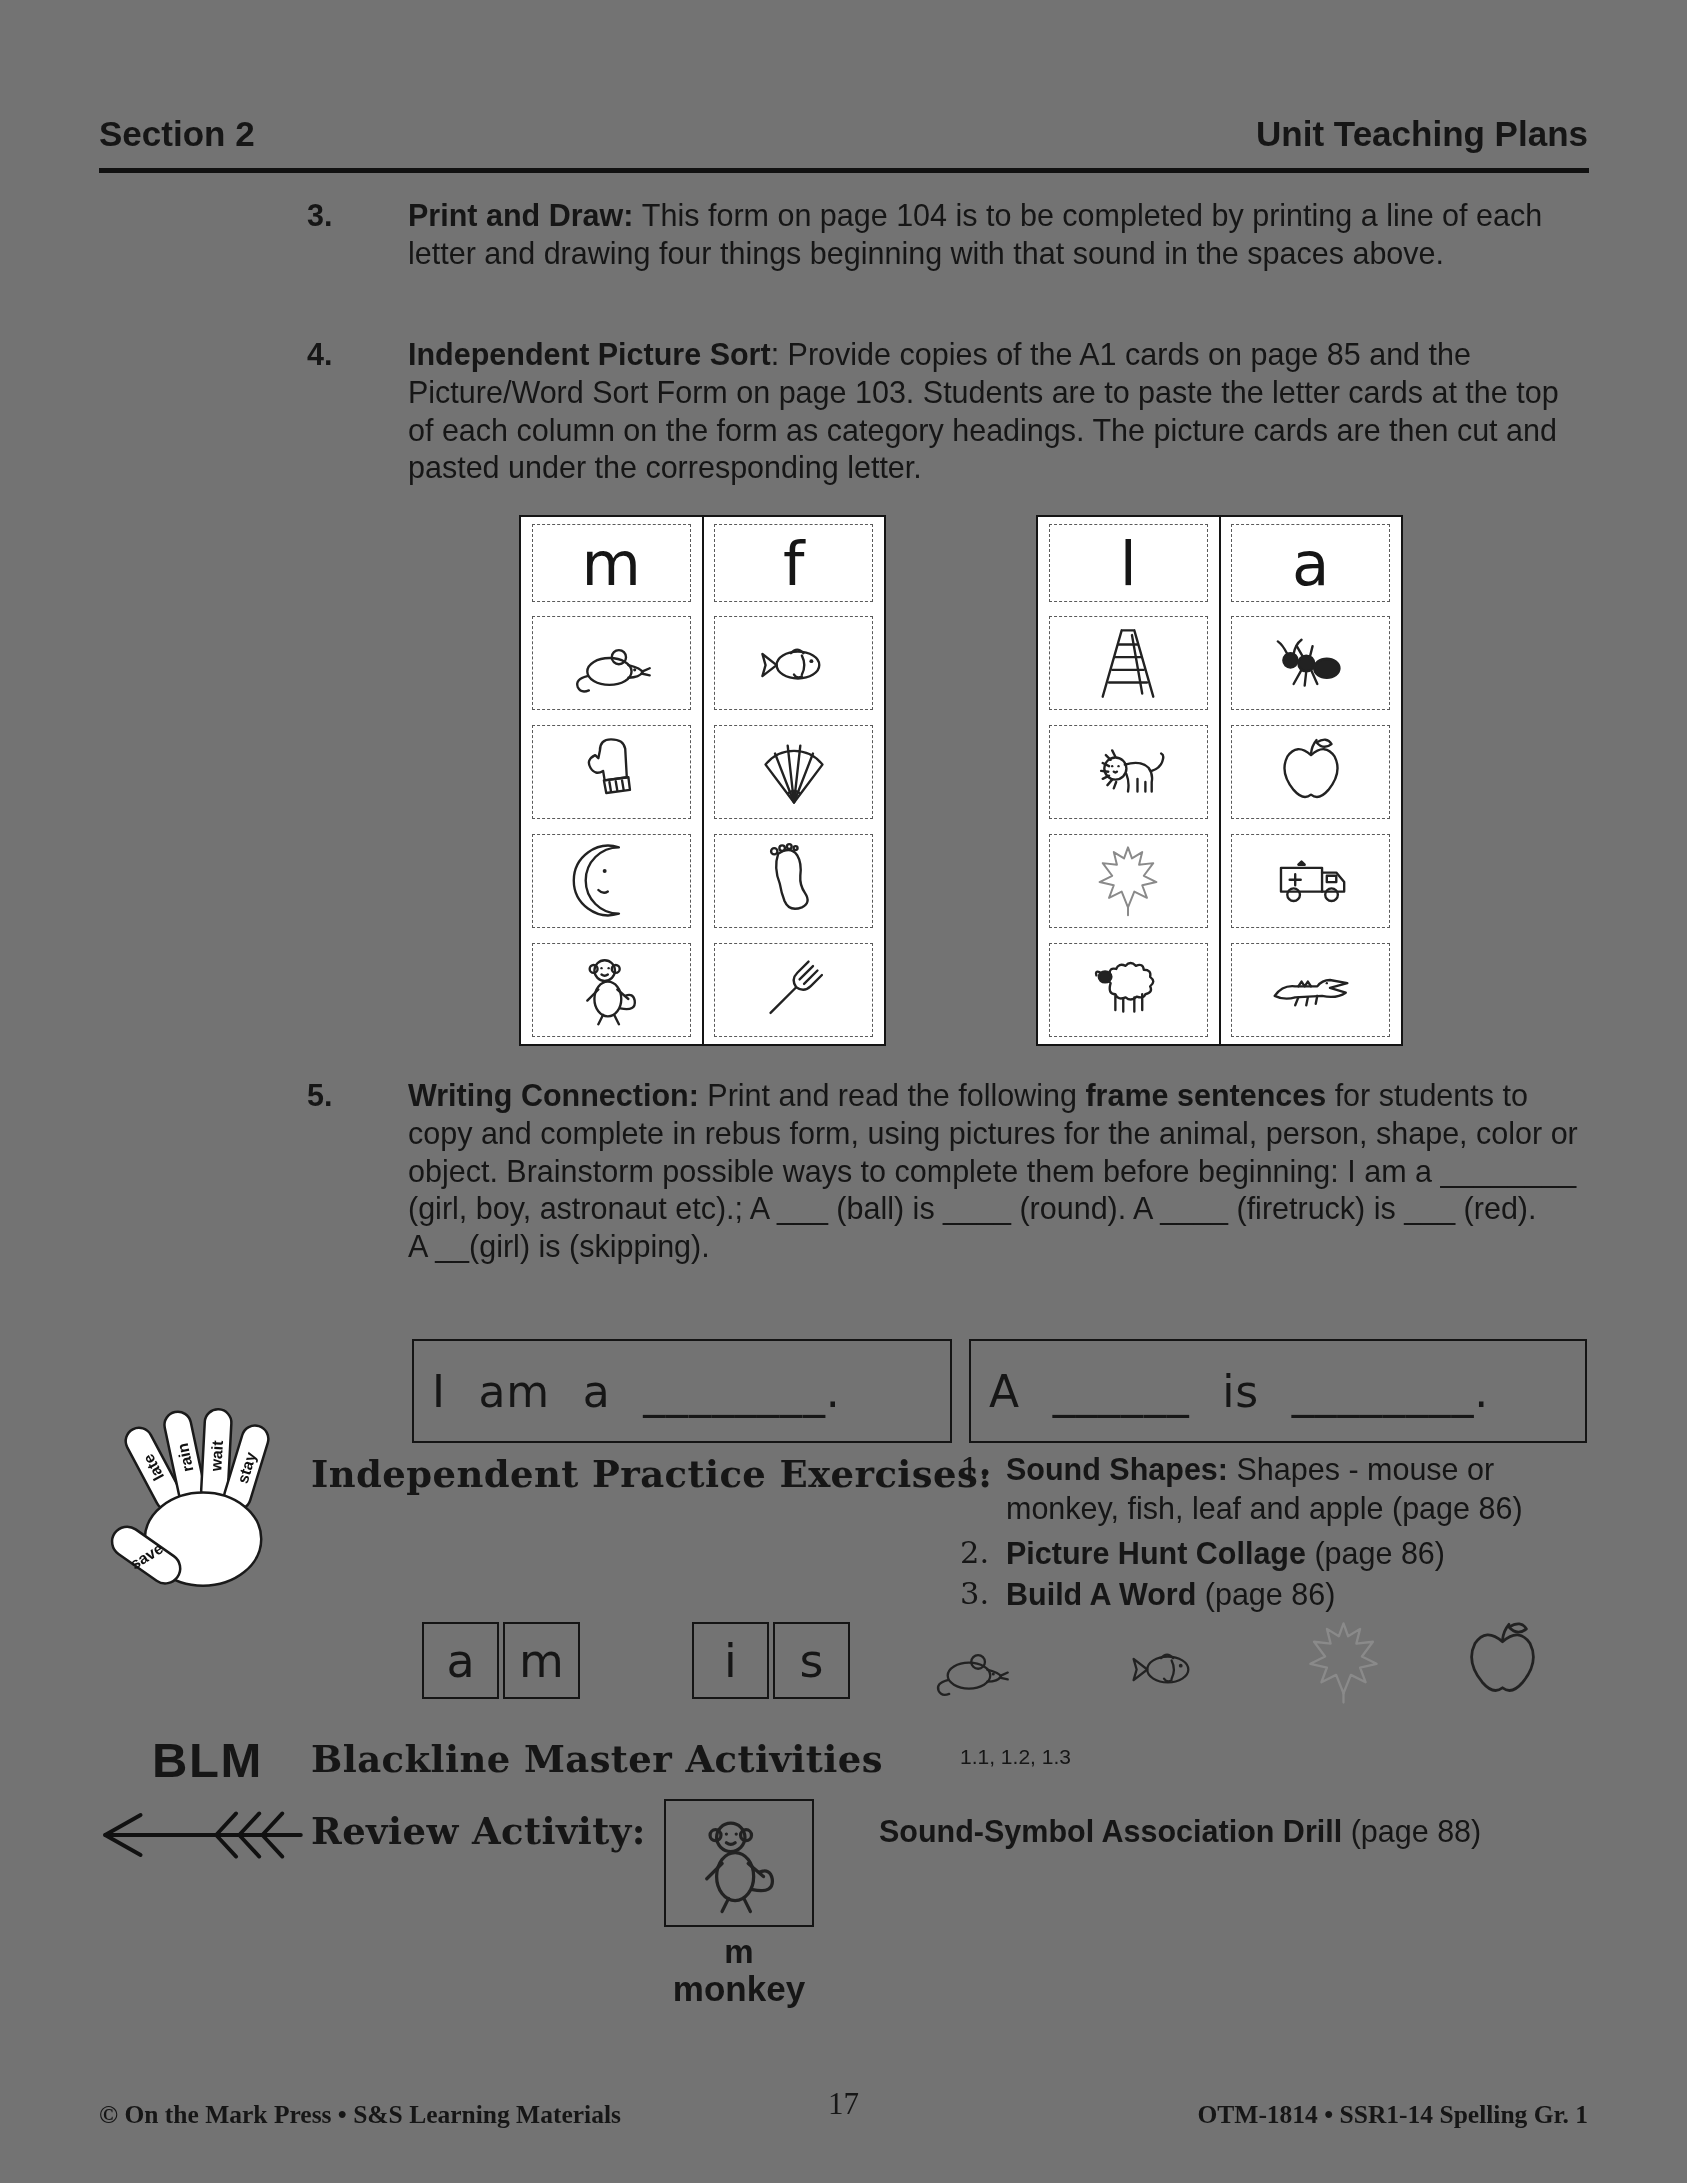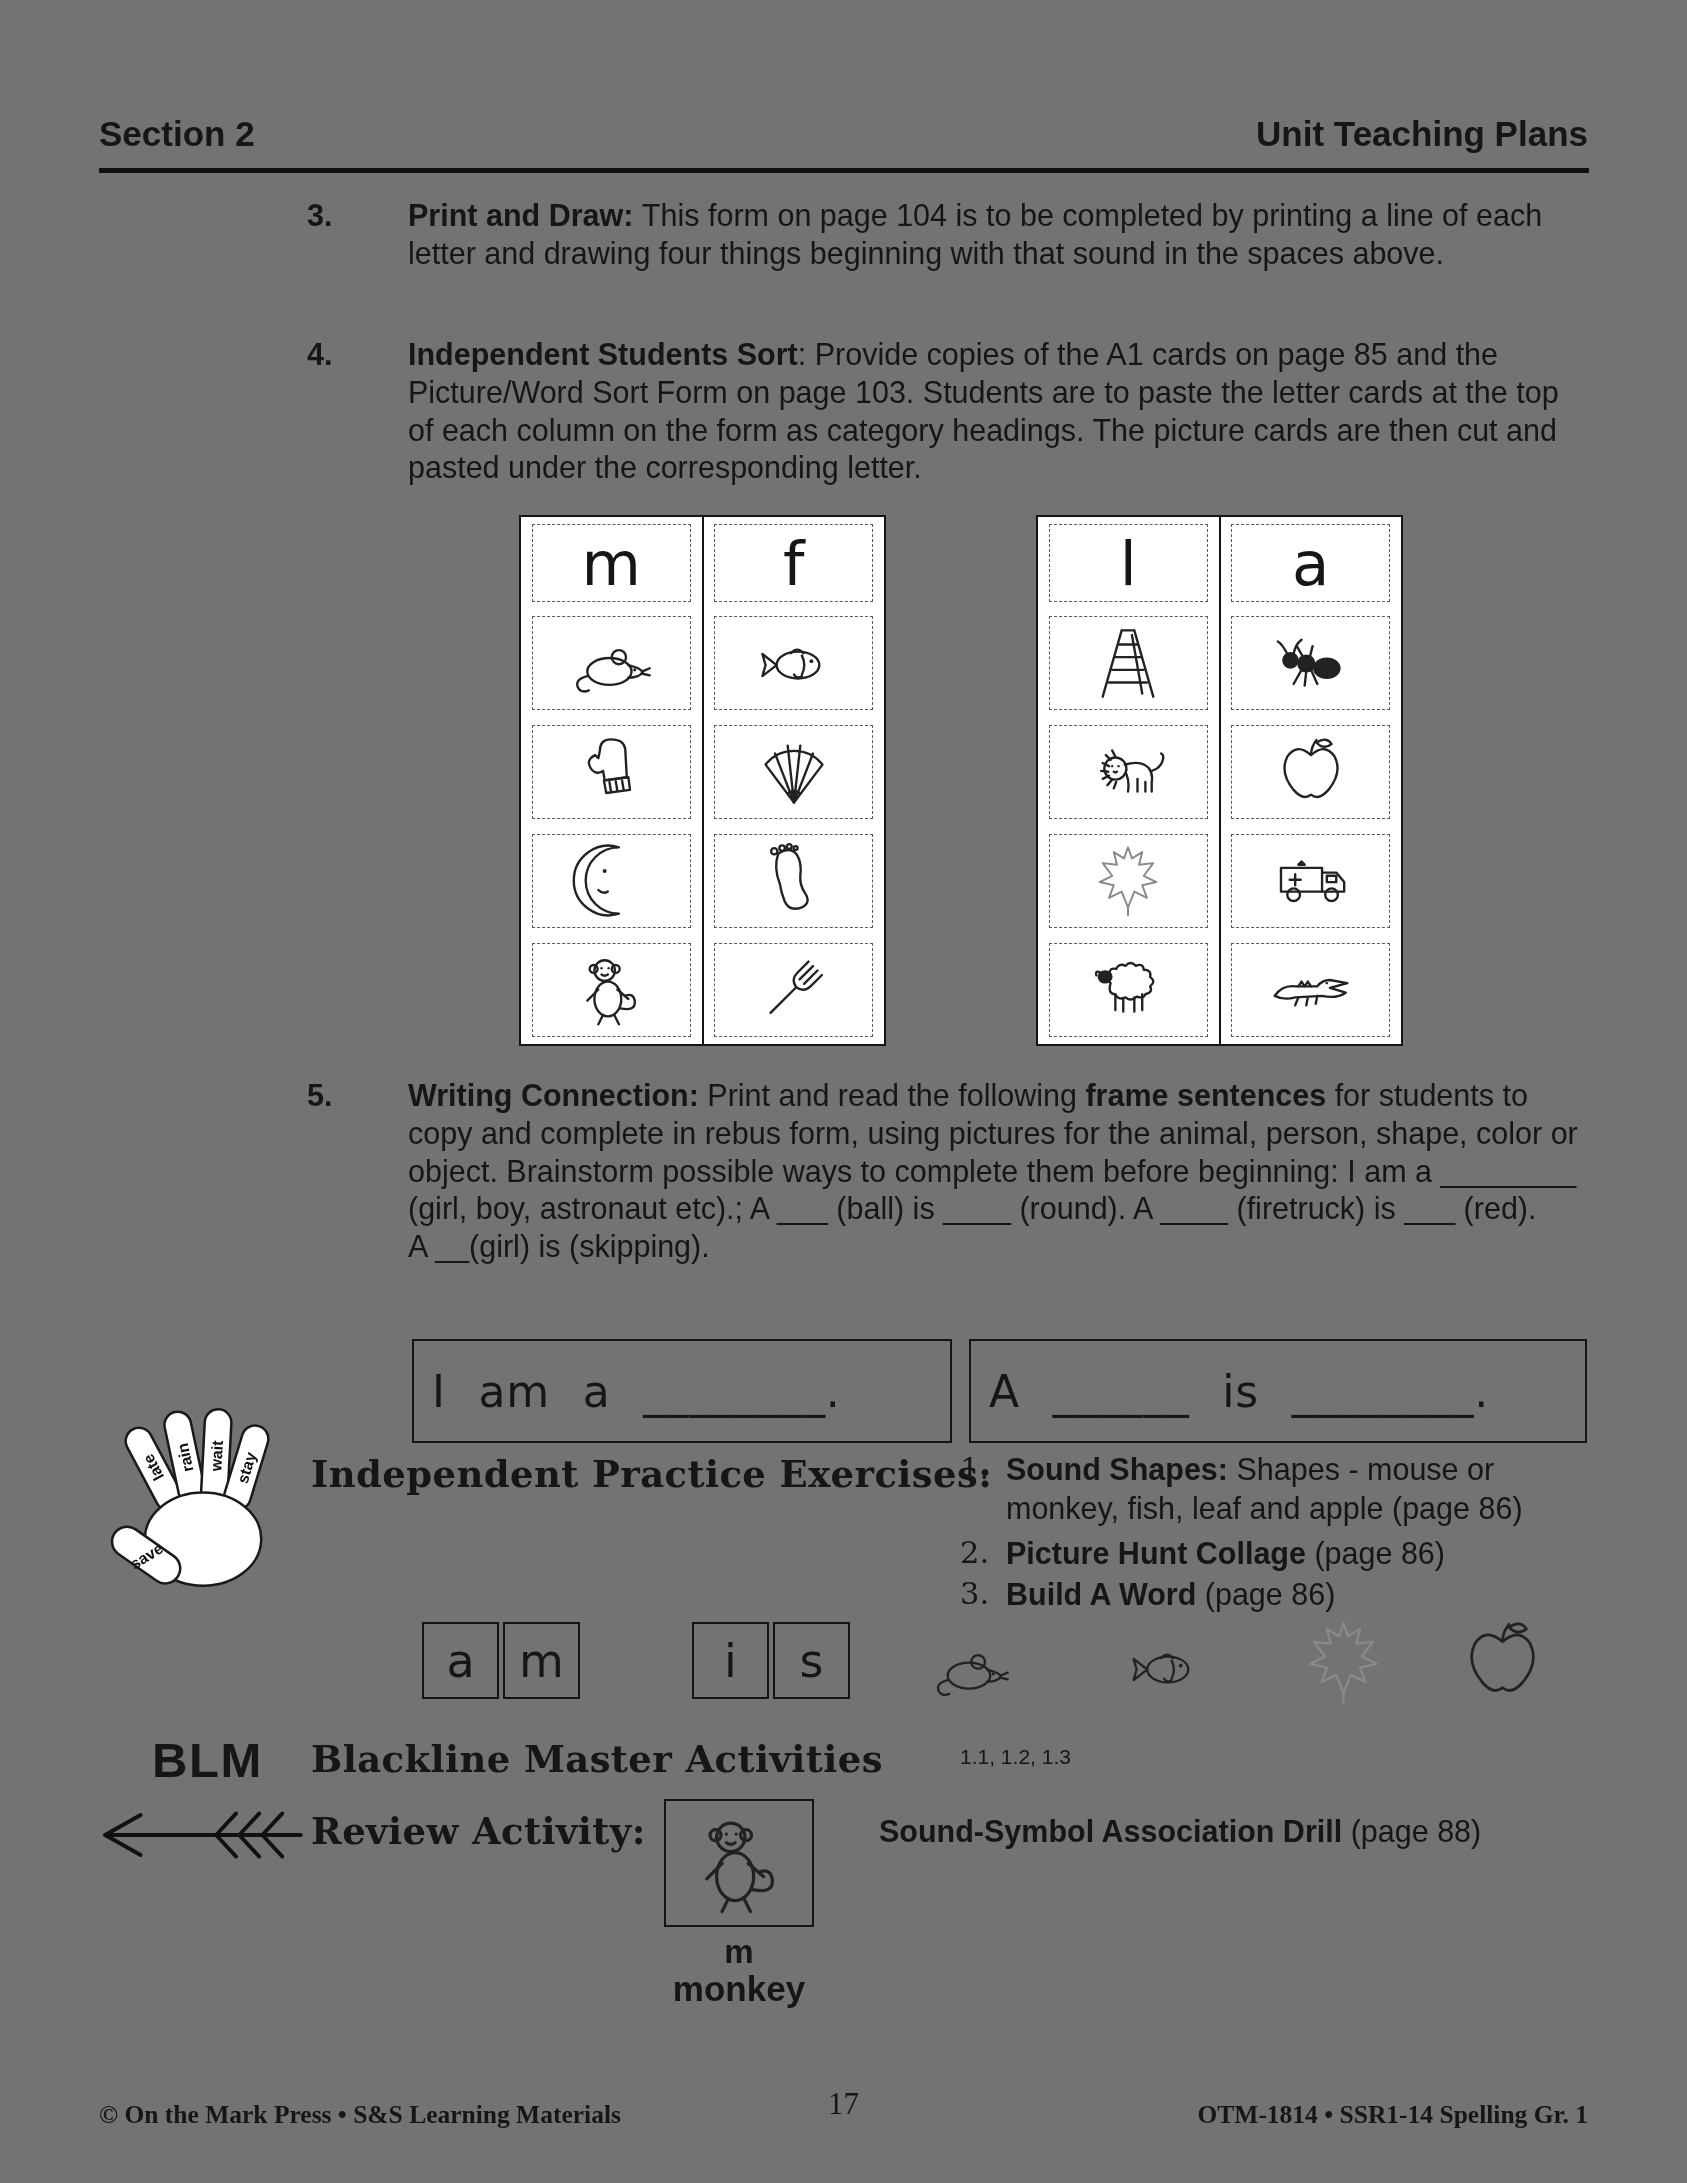--- a/index.html
+++ b/index.html
@@ -72,21 +72,21 @@
   <div class="abs hdr" style="right:99px; top:114px;">Unit Teaching Plans</div>
   <div class="abs rule" style="left:99px; top:168px; width:1490px; height:5px;"></div>
 
   <div class="abs item" style="left:307px; top:197px; width:1273px;">
     <span class="num">3.</span>
     <div class="itxt"><b>Print and Draw: </b><span>This form on page 104 is to be completed by printing a line of each letter and drawing four things beginning with that sound in the spaces above.</span></div>
   </div>
 
   <div class="abs item" style="left:307px; top:336px; width:1273px;">
     <span class="num">4.</span>
-    <div class="itxt"><b>Independent Students Sort</b><span>: Provide copies of the A1 cards on page 85 and the Picture/Word Sort Form on page 103. Students are to paste the letter cards at the top of each column on the form as category headings. The picture cards are then cut and pasted under the corresponding letter.</span></div>
+    <div class="itxt"><b>Independent Picture Sort</b><span>: Provide copies of the A1 cards on page 85 and the Picture/Word Sort Form on page 103. Students are to paste the letter cards at the top of each column on the form as category headings. The picture cards are then cut and pasted under the corresponding letter.</span></div>
   </div>
 
   <div class="abs sort-panel" style="left:519px; top:515px; width:367px; height:531px;">
       <div class="sort-col">
         <div class="cell header-cell">
           <div class="dash">
             <span class="card-letter">m</span>
           </div>
         </div>
         <div class="cell">

